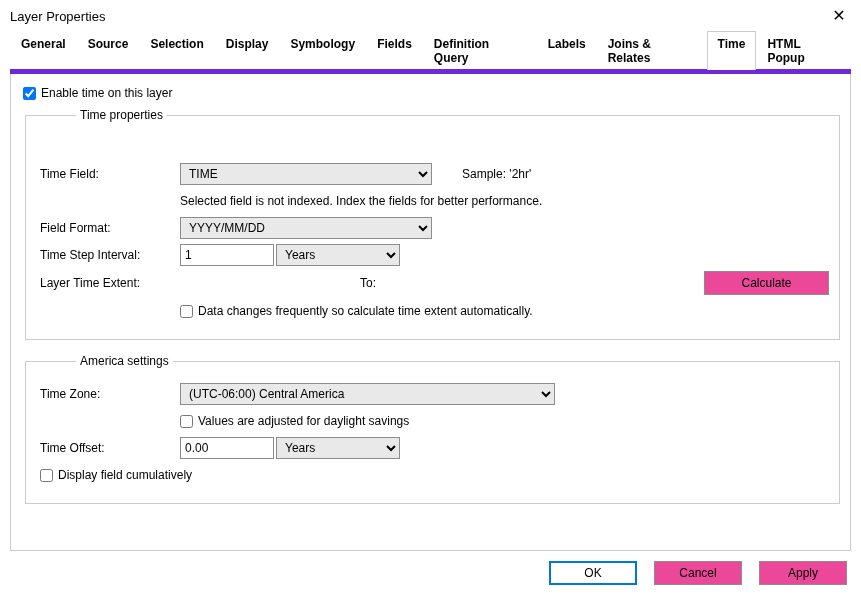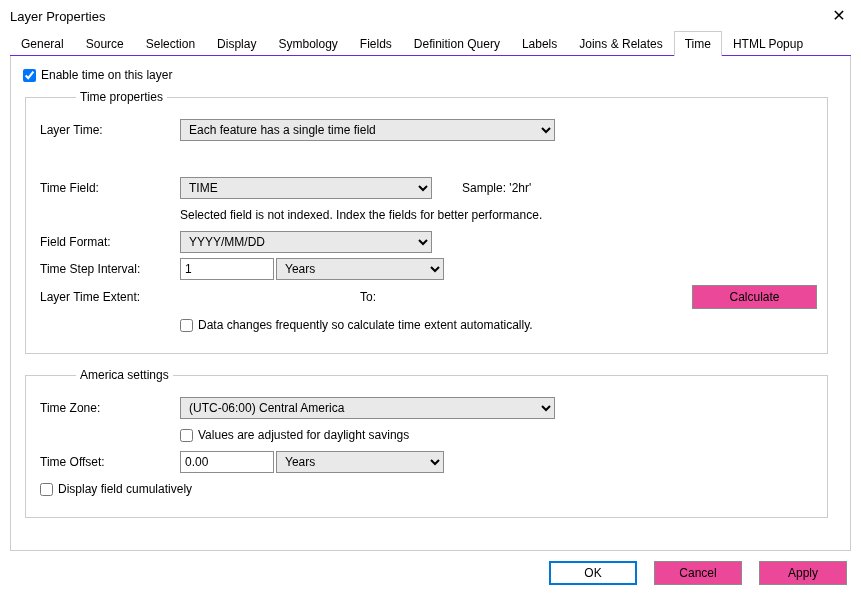--- a/index.html
+++ b/index.html
@@ -30,42 +30,43 @@
   .titlebar .close {
     font-size: 16px;
     line-height: 1;
     width: 24px;
     text-align: center;
     cursor: default;
   }
   .tabstrip {
     display: flex;
     margin: 0 10px;
-    border-bottom: 1px solid #6d28d9;
+    border-bottom: 5px solid #6d28d9;
     position: relative;
+    font-weight: bold;
   }
   .tab {
     padding: 5px 10px;
     border: 1px solid transparent;
     border-bottom: none;
     margin-right: 0;
     position: relative;
     top: 1px;
     cursor: default;
   }
   .tab.active {
     border-color: #ccc;
     background: #fff;
   }
   .panel {
     flex: 1;
     margin: 0 10px;
     border: 1px solid #ccc;
     border-top: none;
-    padding: 12px 20px 12px 12px;
+    padding: 12px 8px 12px 12px;
     box-sizing: border-box;
   }
   .checkbox-row {
     display: flex;
     align-items: center;
     gap: 5px;
     margin-bottom: 8px;
   }
   input[type=checkbox] {
     margin: 0;
@@ -99,21 +100,21 @@
     box-sizing: border-box;
     border: 1px solid #8c8c8c;
     background: #e9e9e9;
     padding: 1px 4px;
   }
   input[type=text] {
     background: #fff;
   }
   .sel-wide { width: 375px; }
   .sel-252 { width: 252px; }
-  .sel-156 { width: 168px; }
+  .sel-156 { width: 124px; }
   .inp-94 { width: 94px; }
   .hint {
     font-size: 12px;
   }
   .btn {
     min-width: 88px;
     height: 24px;
     border: 1px solid #8c8c8c;
     background: #ec4899;
     font: inherit;
@@ -159,26 +160,20 @@
   <div class="panel">
 
     <label class="checkbox-row">
       <input type="checkbox" checked="" style="">
       <span>Enable time on this layer</span>
     </label>
 
     <fieldset class="group">
       <legend>Time properties</legend>
 
-      <div class="row">
-        <span class="label-col">Layer Time:</span>
-        <select class="sel-wide">
-          <option>Each feature has a single time field</option>
-        </select>
-      </div>
 
       <div style="height:26px"></div>
 
       <div class="row">
         <span class="label-col">Time Field:</span>
         <select class="sel-252">
           <option>TIME</option>
         </select>
         <span style="width:30px"></span>
         <span class="hint">Sample: '2hr'</span>

